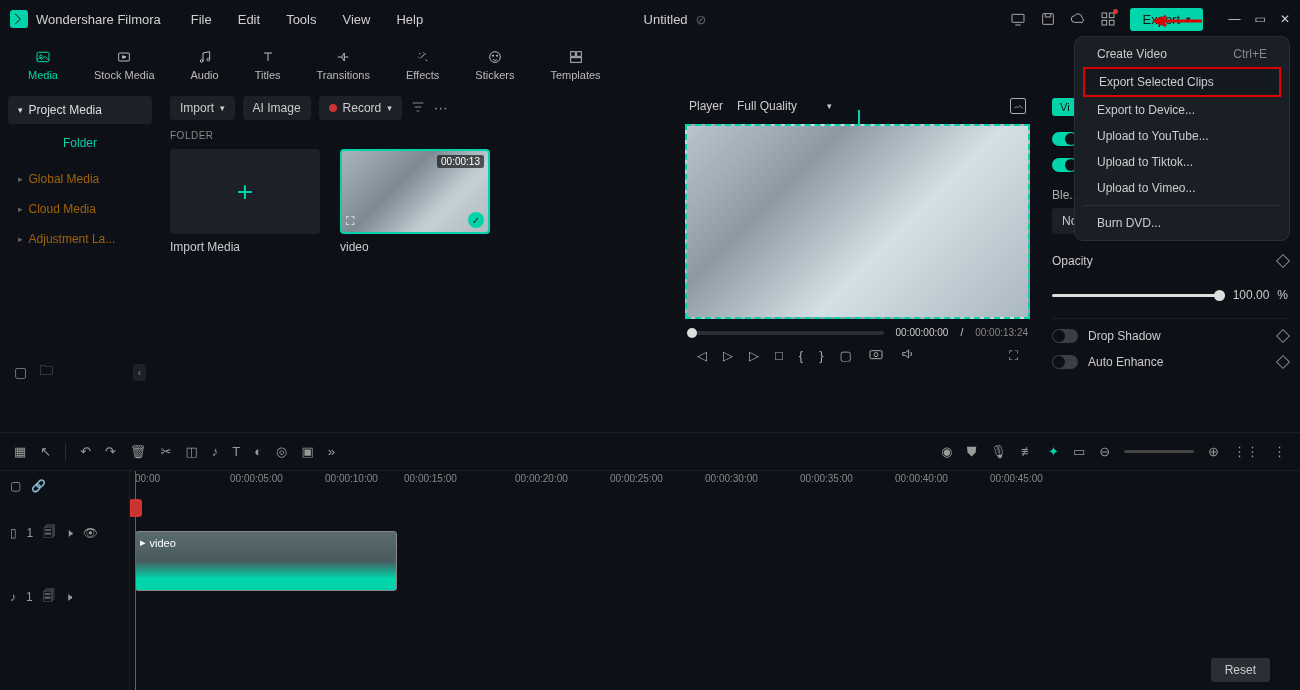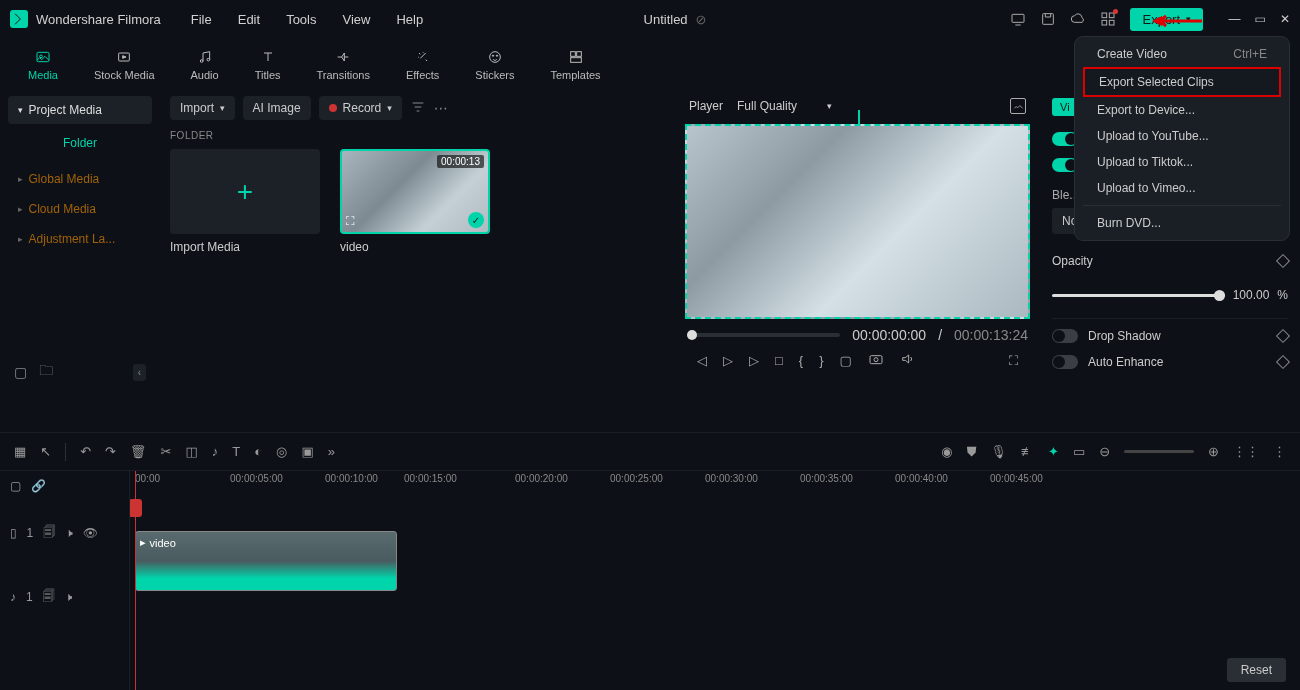--- a/index.html
+++ b/index.html
@@ -56,42 +56,42 @@
 .player-head{display:flex;align-items:center;padding:4px 6px;gap:14px;}
 .player-head span{color:#ccc;font-size:12px;}
 .quality-sel{display:flex;align-items:center;gap:30px;cursor:pointer;}
 .player-head .ph-right{margin-left:auto;color:#aaa;cursor:pointer;}
 .ph-right-icon{width:16px;height:16px;border:1px solid #aaa;border-radius:2px;display:flex;align-items:center;justify-content:center;}
 .preview{width:345px;height:195px;margin:6px auto 0;border:2px dashed #00d4aa;background:linear-gradient(135deg,#b8c5cd 0%,#8d9aa2 30%,#d5e0e6 60%,#aab8bf 100%);position:relative;}
 .preview::before{content:'';position:absolute;top:-16px;left:50%;width:2px;height:14px;background:#00d4aa;}
 .play-controls{display:flex;align-items:center;gap:4px;margin-top:8px;padding:0 4px;}
 .seek-bar{flex:1;height:4px;background:#2a2f36;border-radius:2px;position:relative;}
 .seek-dot{position:absolute;left:0;top:-3px;width:10px;height:10px;background:#ddd;border-radius:50%;}
-.timecode{color:#ccc;font-size:14px;margin-left:8px;}
+.timecode{color:#ccc;font-size:10px;margin-left:8px;}
 .timecode.total{color:#888;}
 .pc-row{display:flex;align-items:center;gap:16px;margin-top:8px;padding:0 14px;justify-content:flex-start;}
 .pc-ico{color:#aaa;font-size:13px;cursor:pointer;}
 
 .props-panel{width:260px;background:#0d1117;padding:8px 12px;position:relative;}
 .prop-tabs{display:flex;gap:6px;margin-bottom:10px;}
 .prop-tab{background:#00d4aa;color:#0a1a14;padding:3px 8px;border-radius:3px;font-size:11px;cursor:pointer;}
 .prop-row{display:flex;align-items:center;gap:10px;padding:6px 0;}
 .toggle{width:26px;height:14px;background:#00d4aa;border-radius:7px;position:relative;cursor:pointer;}
 .toggle::after{content:'';position:absolute;right:1px;top:1px;width:12px;height:12px;background:#0d1117;border-radius:50%;}
 .toggle.off{background:#3a3f46;}
 .toggle.off::after{left:1px;right:auto;}
 .prop-label{color:#ccc;font-size:12px;}
 .diamond{margin-left:auto;width:10px;height:10px;border:1px solid #888;transform:rotate(45deg);}
 .blend-label{color:#aaa;font-size:12px;margin-top:10px;}
 .blend-sel{background:#1c2128;padding:6px 10px;border-radius:3px;color:#ccc;font-size:12px;display:flex;align-items:center;justify-content:space-between;cursor:pointer;margin-top:6px;}
 .opacity-row{display:flex;align-items:center;gap:8px;margin-top:14px;}
 .op-slider{flex:1;height:3px;background:#ddd;border-radius:2px;position:relative;}
 .op-handle{position:absolute;right:0;top:-4px;width:11px;height:11px;background:#ddd;border-radius:50%;}
 .op-val{color:#ccc;font-size:12px;}
-.reset-btn{position:absolute;bottom:-250px;right:14px;background:#2a2f36;color:#ccc;padding:5px 14px;border-radius:3px;font-size:12px;cursor:pointer;}
+.reset-btn{position:absolute;bottom:-250px;right:30px;background:#2a2f36;color:#ccc;padding:5px 14px;border-radius:3px;font-size:12px;cursor:pointer;}
 
 .timeline-area{height:258px;background:#0d1117;border-top:1px solid #1a1f26;}
 .tl-toolbar{height:38px;display:flex;align-items:center;padding:0 14px;gap:14px;border-bottom:1px solid #1a1f26;}
 .tl-ico{color:#999;font-size:13px;cursor:pointer;}
 .tl-sep{width:1px;height:18px;background:#2a2f36;}
 .tl-spacer{flex:1;}
 .zoom-slider{width:70px;height:3px;background:#444;border-radius:2px;}
 
 .tl-body{display:flex;height:220px;}
 .tl-left{width:130px;border-right:1px solid #1a1f26;}

